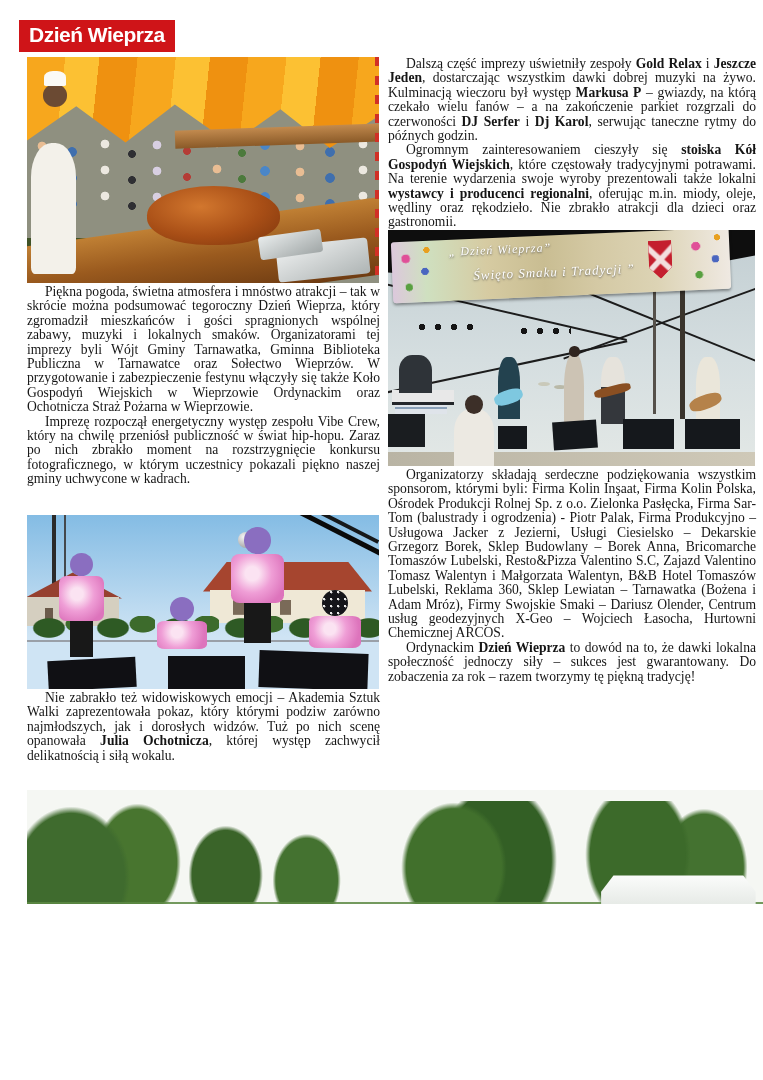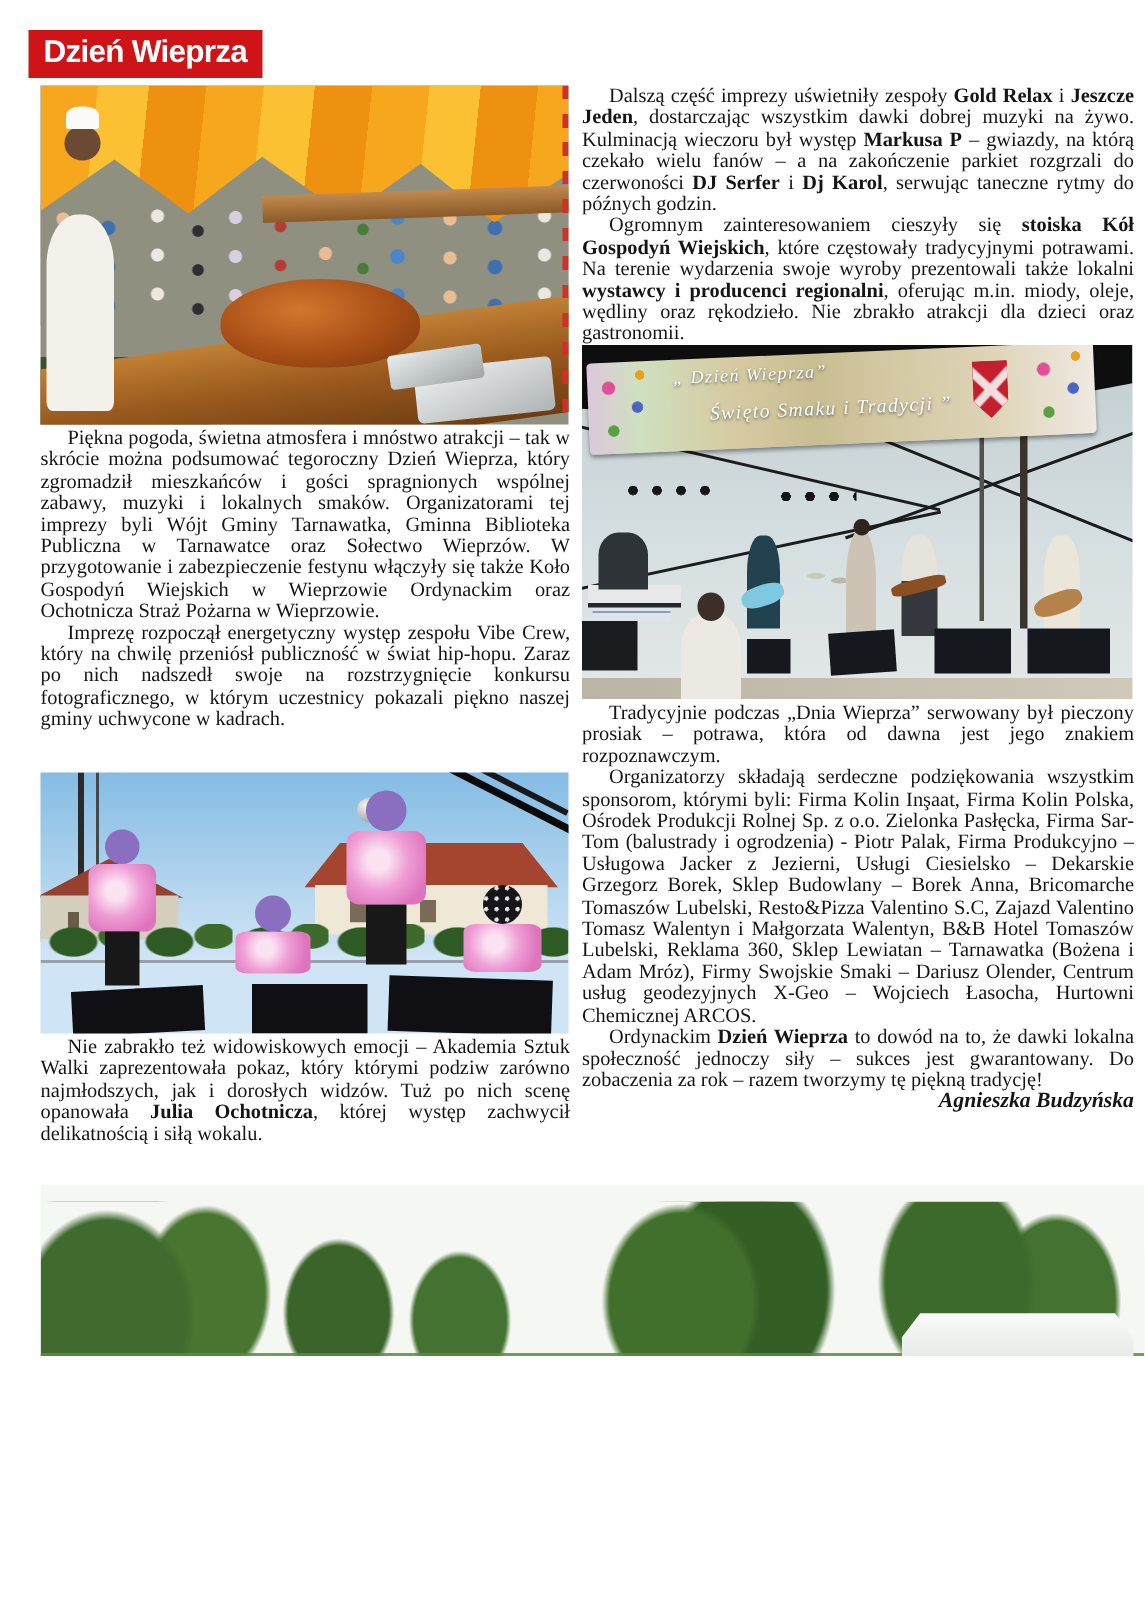--- a/index.html
+++ b/index.html
@@ -272,21 +272,21 @@
     <div class="p2-spk p2-s2"></div>
     <div class="p2-spk p2-s3"></div>
     <div class="p2-spk p2-s4"></div>
     <div class="p2-floor"></div>
     <div class="p2-photog"></div>
     <div class="p2-photoghead"></div>
   </div>
 
   <div class="textcol" style="left:27px;top:285px;width:353px;">
     <p><span>Piękna pogoda, świetna atmosfera i mnóstwo atrakcji – tak w skrócie można podsumować tegoroczny Dzień Wieprza, który zgromadził mieszkańców i gości spragnionych wspólnej zabawy, muzyki i lokalnych smaków. Organizatorami tej imprezy byli Wójt Gminy Tarnawatka, Gminna Biblioteka Publiczna w Tarnawatce oraz Sołectwo Wieprzów. W przygotowanie i zabezpieczenie festynu włączyły się także Koło Gospodyń Wiejskich w Wieprzowie Ordynackim oraz Ochotnicza Straż Pożarna w Wieprzowie.</span></p>
-    <p><span>Imprezę rozpoczął energetyczny występ zespołu Vibe Crew, który na chwilę przeniósł publiczność w świat hip-hopu. Zaraz po nich nadszedł swoje na rozstrzygnięcie konkursu fotograficznego, w którym uczestnicy pokazali piękno naszej gminy uchwycone w kadrach.</span></p>
+    <p><span>Imprezę rozpoczął energetyczny występ zespołu Vibe Crew, który na chwilę przeniósł publiczność w świat hip-hopu. Zaraz po nich zbrakło moment na rozstrzygnięcie konkursu fotograficznego, w którym uczestnicy pokazali piękno naszej gminy uchwycone w kadrach.</span></p>
   </div>
 
   <div id="ph-dancers" class="photo">
     <div class="p3-truss2"></div>
     <div class="p3-truss1"></div>
     <div class="p3-pole1"></div>
     <div class="p3-pole2"></div>
     <div class="p3-roofL"></div>
     <div class="p3-houseL"></div>
     <div class="p3-roofC"></div>
@@ -316,24 +316,22 @@
     <div class="p3-spk p3-sp1"></div>
     <div class="p3-spk p3-sp2"></div>
     <div class="p3-spk p3-sp3"></div>
   </div>
 
   <div class="textcol" style="left:27px;top:691px;width:353px;">
     <p><span>Nie zabrakło też widowiskowych emocji – Akademia Sztuk Walki zaprezentowała pokaz, który którymi podziw zarówno najmłodszych, jak i dorosłych widzów. Tuż po nich scenę opanowała </span><span style="font-weight: 700;">Julia Ochotnicza</span><span>, której występ zachwycił delikatnością i siłą wokalu.</span></p>
   </div>
 
   <div class="textcol" style="left:388px;top:468px;width:368px;">
-    <p><span>Tradycyjnie podczas „Dnia Wieprza” serwowany był pieczony prosiak – potrawa, która od dawna jest jego znakiem rozpoznawczym.</span></p>
     <p><span>Organizatorzy składają serdeczne podziękowania wszystkim sponsorom, którymi byli: Firma Kolin Inşaat, Firma Kolin Polska, Ośrodek Produkcji Rolnej Sp. z o.o. Zielonka Pasłęcka, Firma Sar-Tom (balustrady i ogrodzenia) - Piotr Palak, Firma Produkcyjno – Usługowa Jacker z Jezierni, Usługi Ciesielsko – Dekarskie Grzegorz Borek, Sklep Budowlany – Borek Anna, Bricomarche Tomaszów Lubelski, Resto&amp;Pizza Valentino S.C, Zajazd Valentino Tomasz Walentyn i Małgorzata Walentyn, B&amp;B Hotel Tomaszów Lubelski, Reklama 360, Sklep Lewiatan – Tarnawatka (Bożena i Adam Mróz), Firmy Swojskie Smaki – Dariusz Olender, Centrum usług geodezyjnych X-Geo – Wojciech Łasocha, Hurtowni Chemicznej ARCOS.</span></p>
     <p><span>Ordynackim </span><span style="font-weight: 700;">Dzień Wieprza</span><span> to dowód na to, że dawki lokalna społeczność jednoczy siły – sukces jest gwarantowany. Do zobaczenia za rok – razem tworzymy tę piękną tradycję!</span></p>
-    <p class="signature">Agnieszka Budzyńska</p>
   </div>
 
   <div id="ph-crowd" class="photo">
     <div class="p4-trees"></div>
     <div class="p4-treeline"></div>
     <div class="p4-marquee"></div>
     <div class="p4-tent p4-t1"></div>
     <div class="p4-tent p4-t2"></div>
     <div class="p4-tent p4-t3"></div>
     <div class="p4-tent p4-t4"></div>

